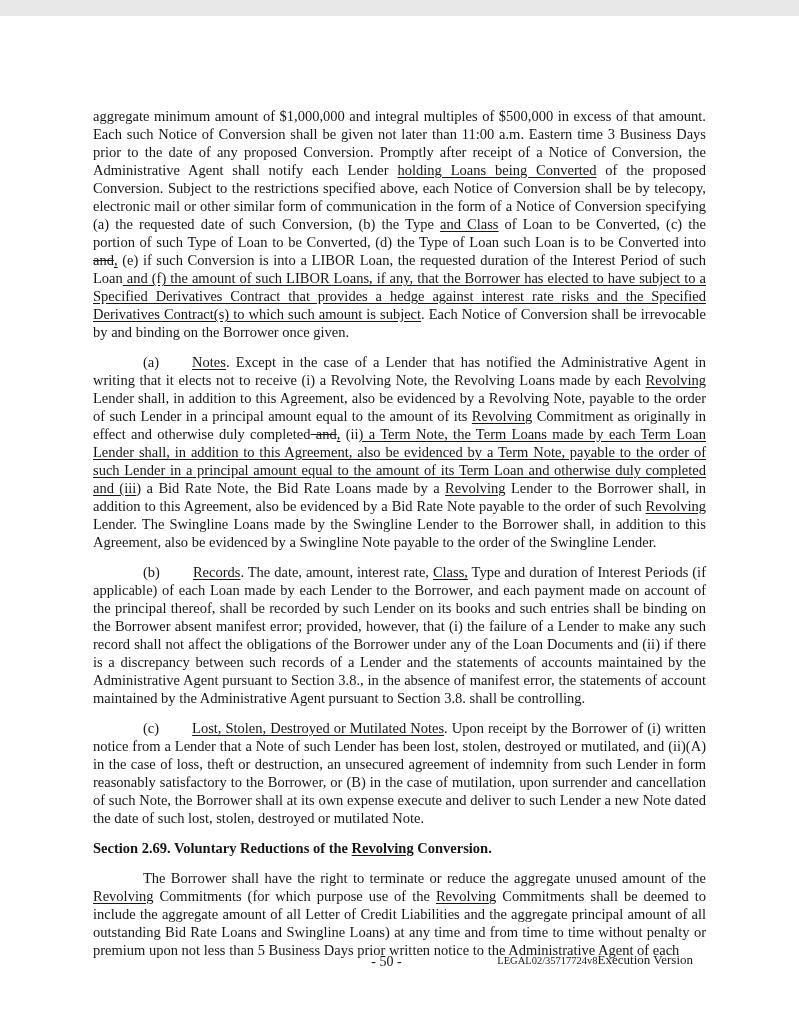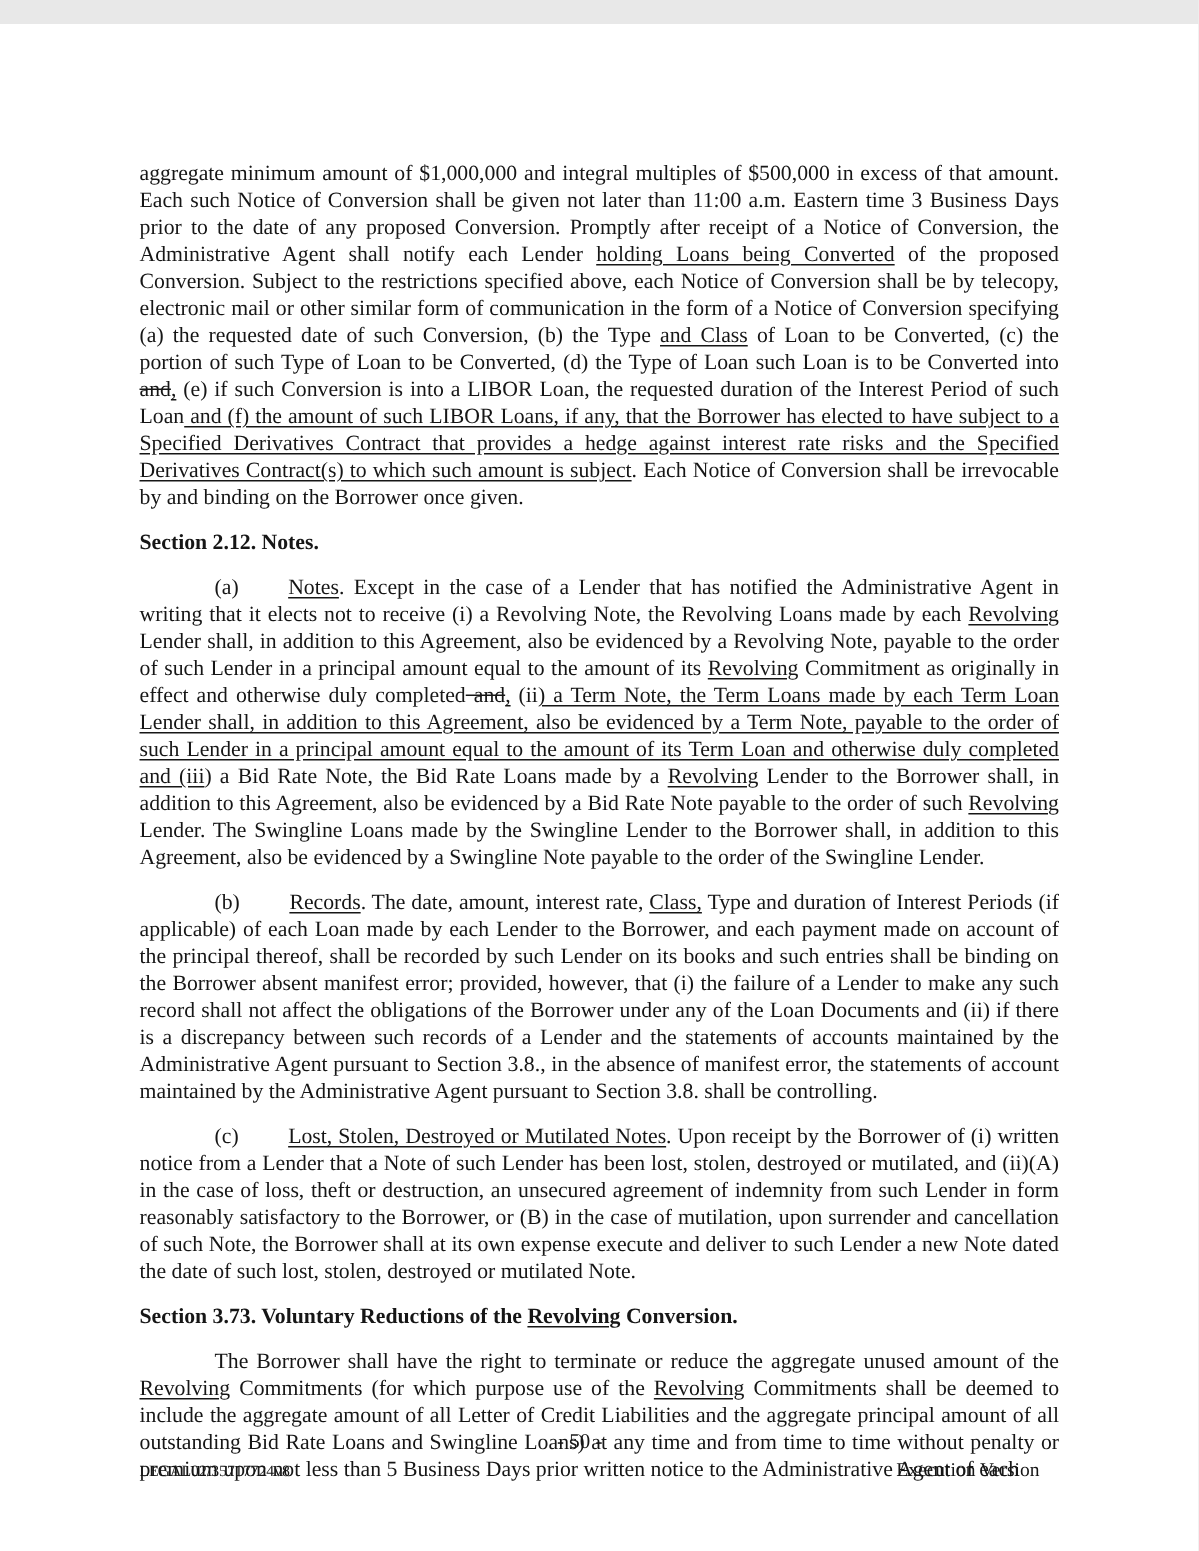--- a/index.html
+++ b/index.html
@@ -34,40 +34,39 @@
     position: absolute;
     left: 80px;
     top: 938px;
     width: 613px;
     text-align: center;
     font-size: 14px;
   }
   .footer-row {
     position: absolute;
     left: 93px;
-    top: 956px;
+    top: 936px;
     width: 613px;
     display: flex;
-    justify-content: space-between;
+    justify-content: flex-end;
     align-items: baseline;
   }
   .footer-doc-id { font-size: 10.5px; }
   .footer-version { font-size: 13px; padding-right: 13px; }
 </style>
 </head>
 <body>
 
 <div class="page">
   <div class="content">
       <p class=""><span class="">aggregate minimum amount of $1,000,000 and integral multiples of $500,000 in excess of that amount.  Each such Notice of Conversion shall be given not later than 11:00 a.m. Eastern time 3 Business Days prior to the date of any proposed Conversion.  Promptly after receipt of a Notice of Conversion, the Administrative Agent shall notify each Lender </span><span class="u">holding Loans being Converted</span><span class=""> of the proposed Conversion.  Subject to the restrictions specified above, each Notice of Conversion shall be by telecopy, electronic mail or other similar form of communication in the form of a Notice of Conversion specifying (a) the requested date of such Conversion, (b) the Type </span><span class="u">and Class</span><span class=""> of Loan to be Converted, (c) the portion of such Type of Loan to be Converted, (d) the Type of Loan such Loan is to be Converted into</span><span class="s"> and</span><span class="u">,</span><span class=""> (e) if such Conversion is into a LIBOR Loan, the requested duration of the Interest Period of such Loan</span><span class="u"> and (f) the amount of such LIBOR Loans, if any, that the Borrower has elected to have subject to a Specified Derivatives Contract that provides a hedge against interest rate risks and the Specified Derivatives Contract(s) to which such amount is subject</span><span class="">.  Each Notice of Conversion shall be irrevocable by and binding on the Borrower once given.</span></p>
-      <p class="heading "><span class="b">Section 2.12.  Notes.</span></p>
       <p class="indent"><span class="">(a)</span><span class="tab"></span><span class="u">Notes</span><span class="">.  Except in the case of a Lender that has notified the Administrative Agent in writing that it elects not to receive (i) a Revolving Note, the Revolving Loans made by each </span><span class="u">Revolving</span><span class=""> Lender shall, in addition to this Agreement, also be evidenced by a Revolving Note, payable to the order of such Lender in a principal amount equal to the amount of its </span><span class="u">Revolving</span><span class=""> Commitment as originally in effect and otherwise duly completed</span><span class="s"> and</span><span class="u">,</span><span class=""> (ii</span><span class="u">) a Term Note, the Term Loans made by each Term Loan Lender shall, in addition to this Agreement, also be evidenced by a Term Note, payable to the order of such Lender in a principal amount equal to the amount of its Term Loan and otherwise duly completed and (iii</span><span class="">) a Bid Rate Note, the Bid Rate Loans made by a </span><span class="u">Revolving</span><span class=""> Lender to the Borrower shall, in addition to this Agreement, also be evidenced by a Bid Rate Note payable to the order of such </span><span class="u">Revolving</span><span class=""> Lender.  The Swingline Loans made by the Swingline Lender to the Borrower shall, in addition to this Agreement, also be evidenced by a Swingline Note payable to the order of the Swingline Lender.</span></p>
       <p class="indent"><span class="">(b)</span><span class="tab"></span><span class="u">Records</span><span class="">.  The date, amount, interest rate, </span><span class="u">Class,</span><span class=""> Type and duration of Interest Periods (if applicable) of each Loan made by each Lender to the Borrower, and each payment made on account of the principal thereof, shall be recorded by such Lender on its books and such entries shall be binding on the Borrower absent manifest error; provided, however, that (i) the failure of a Lender to make any such record shall not affect the obligations of the Borrower under any of the Loan Documents and (ii) if there is a discrepancy between such records of a Lender and the statements of accounts maintained by the Administrative Agent pursuant to Section 3.8., in the absence of manifest error, the statements of account maintained by the Administrative Agent pursuant to Section 3.8. shall be controlling.</span></p>
       <p class="indent"><span class="">(c)</span><span class="tab"></span><span class="u">Lost, Stolen, Destroyed or Mutilated Notes</span><span class="">.  Upon receipt by the Borrower of (i) written notice from a Lender that a Note of such Lender has been lost, stolen, destroyed or mutilated, and (ii)(A) in the case of loss, theft or destruction, an unsecured agreement of indemnity from such Lender in form reasonably satisfactory to the Borrower, or (B) in the case of mutilation, upon surrender and cancellation of such Note, the Borrower shall at its own expense execute and deliver to such Lender a new Note dated the date of such lost, stolen, destroyed or mutilated Note.</span></p>
-      <p class="heading "><span class="b">Section 3.73.  Voluntary Reductions of the </span><span class="b u">Revolving</span><span class="b"> Conversion.</span></p>
+      <p class="heading "><span class="b">Section 2.69.  Voluntary Reductions of the </span><span class="b u">Revolving</span><span class="b"> Conversion.</span></p>
       <p class="indent"><span class="">The Borrower shall have the right to terminate or reduce the aggregate unused amount of the </span><span class="u">Revolving</span><span class=""> Commitments (for which purpose use of the </span><span class="u">Revolving</span><span class=""> Commitments shall be deemed to include the aggregate amount of all Letter of Credit Liabilities and the aggregate principal amount of all outstanding Bid Rate Loans and Swingline Loans) at any time and from time to time without penalty or premium upon not less than 5 Business Days prior written notice to the Administrative Agent of each</span></p>
     </div>
   <div class="page-number">- 50 -</div>
   <div class="footer-row">
     <span class="footer-doc-id">LEGAL02/35717724v8</span>
     <span class="footer-version">Execution Version</span>
   </div>
 </div>
 
 </body></html>

